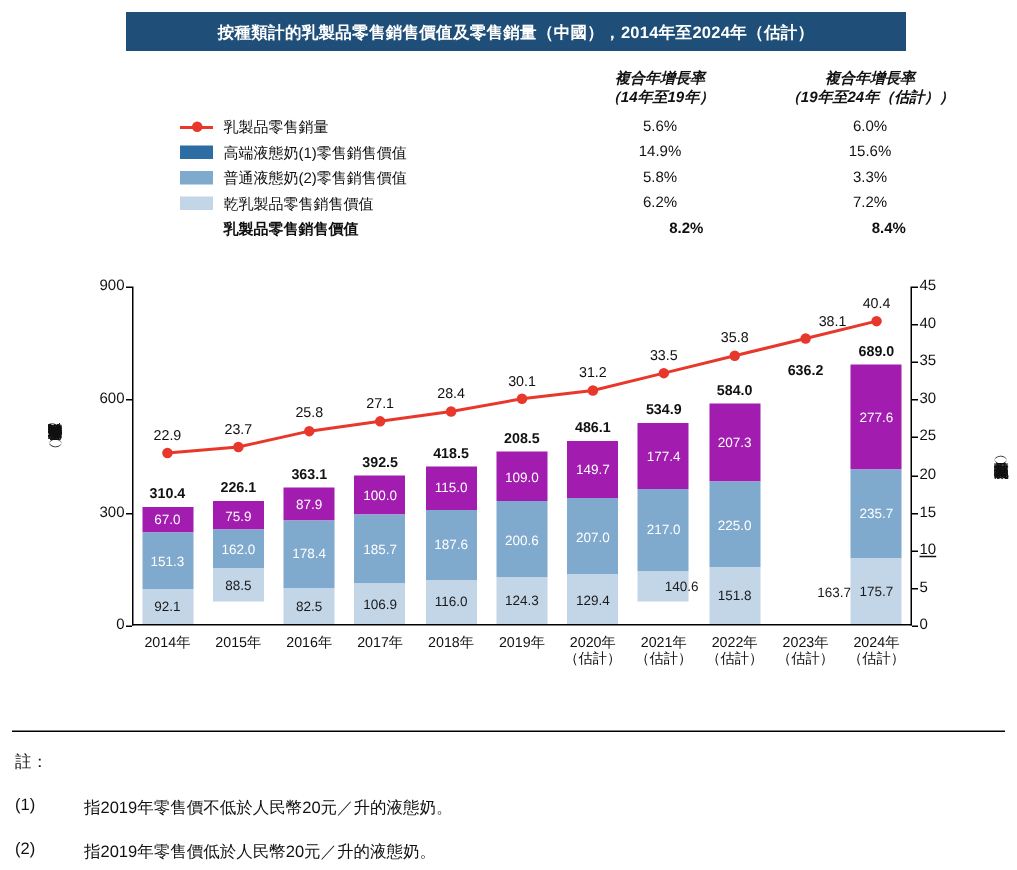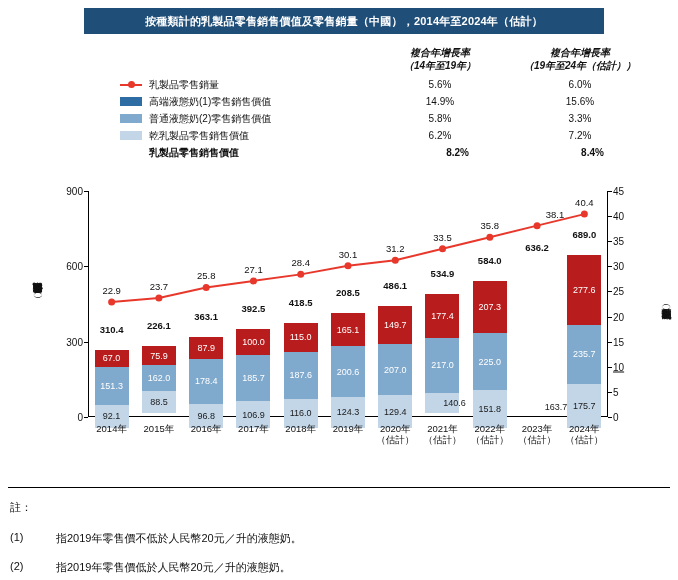--- a/index.html
+++ b/index.html
@@ -104,21 +104,21 @@
     position:absolute;bottom:0;left:0;right:0;
   }
   .seg{
     width:100%;position:relative;
     display:flex;align-items:center;justify-content:center;
     font-size:9px;color:#1a1a1a;
     box-sizing:border-box;
   }
   .seg.s1{background:#c3d6e8;}
   .seg.s2{background:#7fa9cd;color:#ffffff;}
-  .seg.s3{background:#b91c1c;color:#ffffff;margin-top:12px;}
+  .seg.s3{background:#a21caf;color:#ffffff;}
   .total-lab{
     position:absolute;left:50%;transform:translateX(-50%);
     font-size:9.5px;font-weight:bold;white-space:nowrap;
   }
   .line-layer{
     position:absolute;left:0;top:0;width:100%;height:100%;pointer-events:none;
   }
   .pt-lab{
     position:absolute;font-size:9.5px;transform:translate(-50%,-100%);
     white-space:nowrap;
@@ -264,21 +264,21 @@
             <div class="seg s3" style="height: 19.0593px;">75.9</div>
             <div class="seg s2" style="height: 26px;">162.0</div>
             <div class="seg s1" style="height: 22.2233px;">88.5</div>
           </div>
           <div class="total-lab" style="bottom: 84.9627px;">226.1</div>
         </div>
         <div class="bar-col">
           <div class="stack" style="height: 91.1784px;">
             <div class="seg s3" style="height: 22.0727px;">87.9</div>
             <div class="seg s2" style="height: 44.7982px;">178.4</div>
-            <div class="seg s1" style="height: 24.3076px;">96.8</div>
+            <div class="seg s1" style="height: 24.3076px;">82.5</div>
           </div>
           <div class="total-lab" style="bottom: 94.1784px;">363.1</div>
         </div>
         <div class="bar-col">
           <div class="stack" style="height: 98.5611px;">
             <div class="seg s3" style="height: 25.1111px;">100.0</div>
             <div class="seg s2" style="height: 46.6313px;">185.7</div>
             <div class="seg s1" style="height: 26.8438px;">106.9</div>
           </div>
           <div class="total-lab" style="bottom: 101.561px;">392.5</div>
@@ -286,21 +286,21 @@
         <div class="bar-col">
           <div class="stack" style="height: 105.09px;">
             <div class="seg s3" style="height: 28.8778px;">115.0</div>
             <div class="seg s2" style="height: 47.1084px;">187.6</div>
             <div class="seg s1" style="height: 29.1289px;">116.0</div>
           </div>
           <div class="total-lab" style="bottom: 108.09px;">418.5</div>
         </div>
         <div class="bar-col">
           <div class="stack" style="height: 115.36px;">
-            <div class="seg s3" style="height: 33.7744px;">165.1</div>
+            <div class="seg s3" style="height: 33.7744px;">109.0</div>
             <div class="seg s2" style="height: 50.3729px;">200.6</div>
             <div class="seg s1" style="height: 31.2131px;">124.3</div>
           </div>
           <div class="total-lab" style="bottom: 118.36px;">208.5</div>
         </div>
         <div class="bar-col">
           <div class="stack" style="height: 122.065px;">
             <div class="seg s3" style="height: 37.5913px;">149.7</div>
             <div class="seg s2" style="height: 51.98px;">207.0</div>
             <div class="seg s1" style="height: 32.4938px;">129.4</div>

